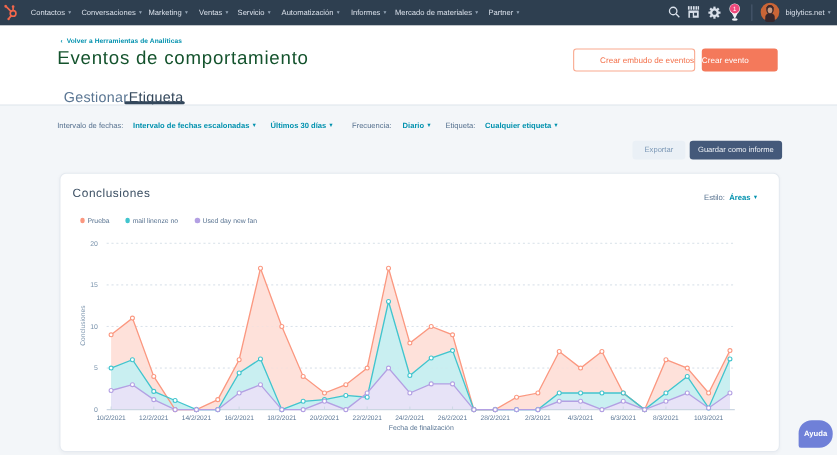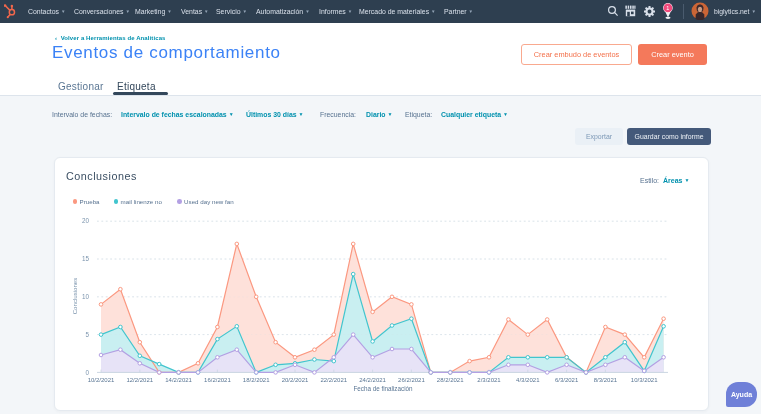--- a/index.html
+++ b/index.html
@@ -1,24 +1,24 @@
 <!DOCTYPE html>
 <html><head><meta charset="utf-8">
 <style>
 *{margin:0;padding:0;box-sizing:border-box}
 body{width:761px;height:414px;font-family:"Liberation Sans",sans-serif;position:relative;overflow:hidden;background:#fff}
 .abs{position:absolute}
 #nav{position:absolute;left:0;top:0;width:761px;height:23px;background:#2e3f50;color:#d9e0ea}
 #nav .item{position:absolute;top:0;height:23px;line-height:23px;font-size:6.9px;letter-spacing:0;white-space:nowrap}
 #nav .chev{font-size:4.5px;color:#93a4b6;margin-left:2px;vertical-align:1px}
 #crumb{position:absolute;left:55px;top:34.5px;font-size:6px;font-weight:bold;color:#0091ae;letter-spacing:.1px}
-#title{position:absolute;left:52px;top:42.5px;font-size:17px;color:#3b82f6;letter-spacing:.68px}
-.btn1{position:absolute;left:521px;top:44px;width:111px;height:21px;border:1px solid #f9a98f;border-radius:3px;background:#fff;color:#f3704a;font-size:7.4px;text-align:center;line-height:20px}
-.btn2{position:absolute;left:638px;top:44px;width:69px;height:21px;border-radius:3px;background:#f4795b;color:#fff;font-size:7.4px;text-align:center;line-height:21px}
-.tab{position:absolute;top:81px;font-size:10px;color:#33475b;letter-spacing:.25px}
+#title{position:absolute;left:52px;top:42.5px;font-size:17px;color:#14532d;letter-spacing:.68px}
+.btn1{position:absolute;left:521px;top:44px;width:111px;height:21px;border:1px solid #f9a98f;border-radius:3px;background:#fff;color:#f3704a;font-size:7.4px;text-align:right;line-height:20px}
+.btn2{position:absolute;left:638px;top:44px;width:69px;height:21px;border-radius:3px;background:#f4795b;color:#fff;font-size:7.4px;text-align:left;line-height:21px}
+.tab{position:absolute;top:81px;font-size:13px;color:#33475b;letter-spacing:.25px}
 #tabline{position:absolute;left:113px;top:92px;width:55px;height:3px;background:#33475b;border-radius:2px}
 #hdrborder{position:absolute;left:0;top:95px;width:761px;height:1px;background:#dde4ec}
 #lower{position:absolute;left:0;top:96px;width:761px;height:318px;background:#f3f6f9}
 .flabel{position:absolute;font-size:6.9px;color:#56718f;top:111px}
 .fval{position:absolute;font-size:6.9px;font-weight:bold;color:#0091ae;top:111px}
 .fval .chev,#estilo .chev{font-size:5px;vertical-align:1px;font-weight:normal}
 .ebtn1{position:absolute;left:575px;top:128px;width:48px;height:17px;background:#eaf0f6;border-radius:3px;color:#7c98b6;font-size:6.9px;text-align:center;line-height:17px}
 .ebtn2{position:absolute;left:627px;top:128px;width:84px;height:17px;background:#44597a;border-radius:3px;color:#eef2f7;font-size:6.9px;text-align:center;line-height:17px}
 #card{position:absolute;left:54px;top:157px;width:655px;height:254px;background:#fff;border:1px solid #e5eaf0;border-radius:6px;box-shadow:0 1px 3px rgba(45,62,80,.04)}
 #conclu{position:absolute;left:66px;top:170px;font-size:10.8px;color:#3b4f63;letter-spacing:.5px}

